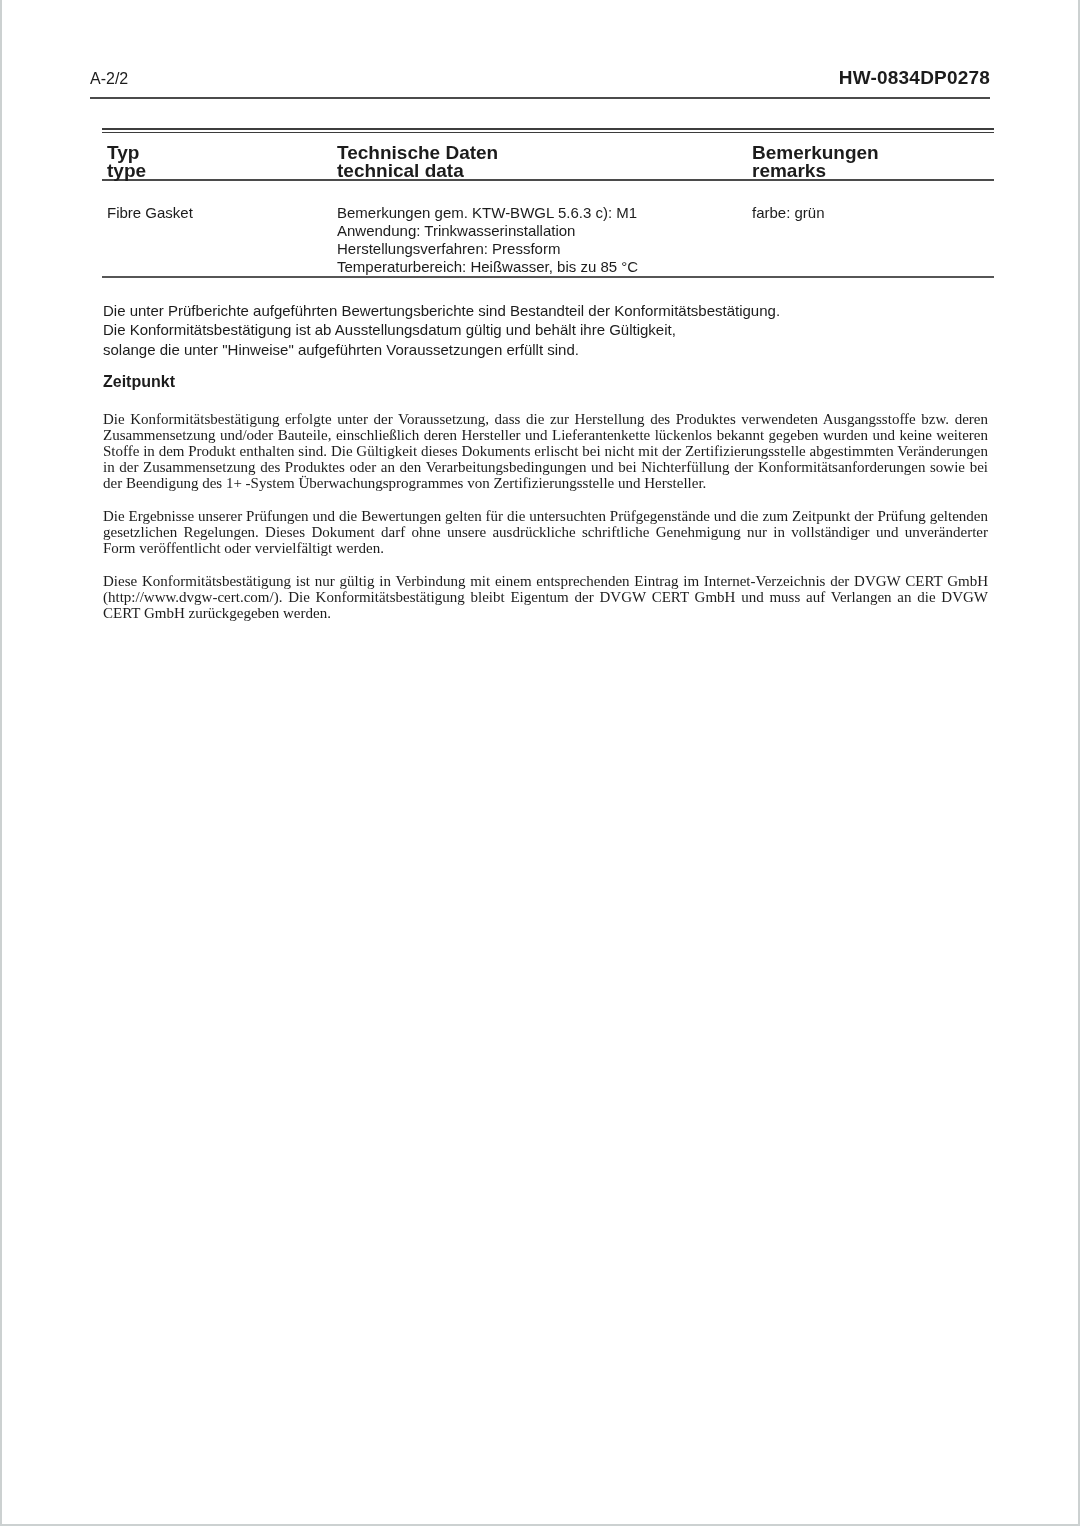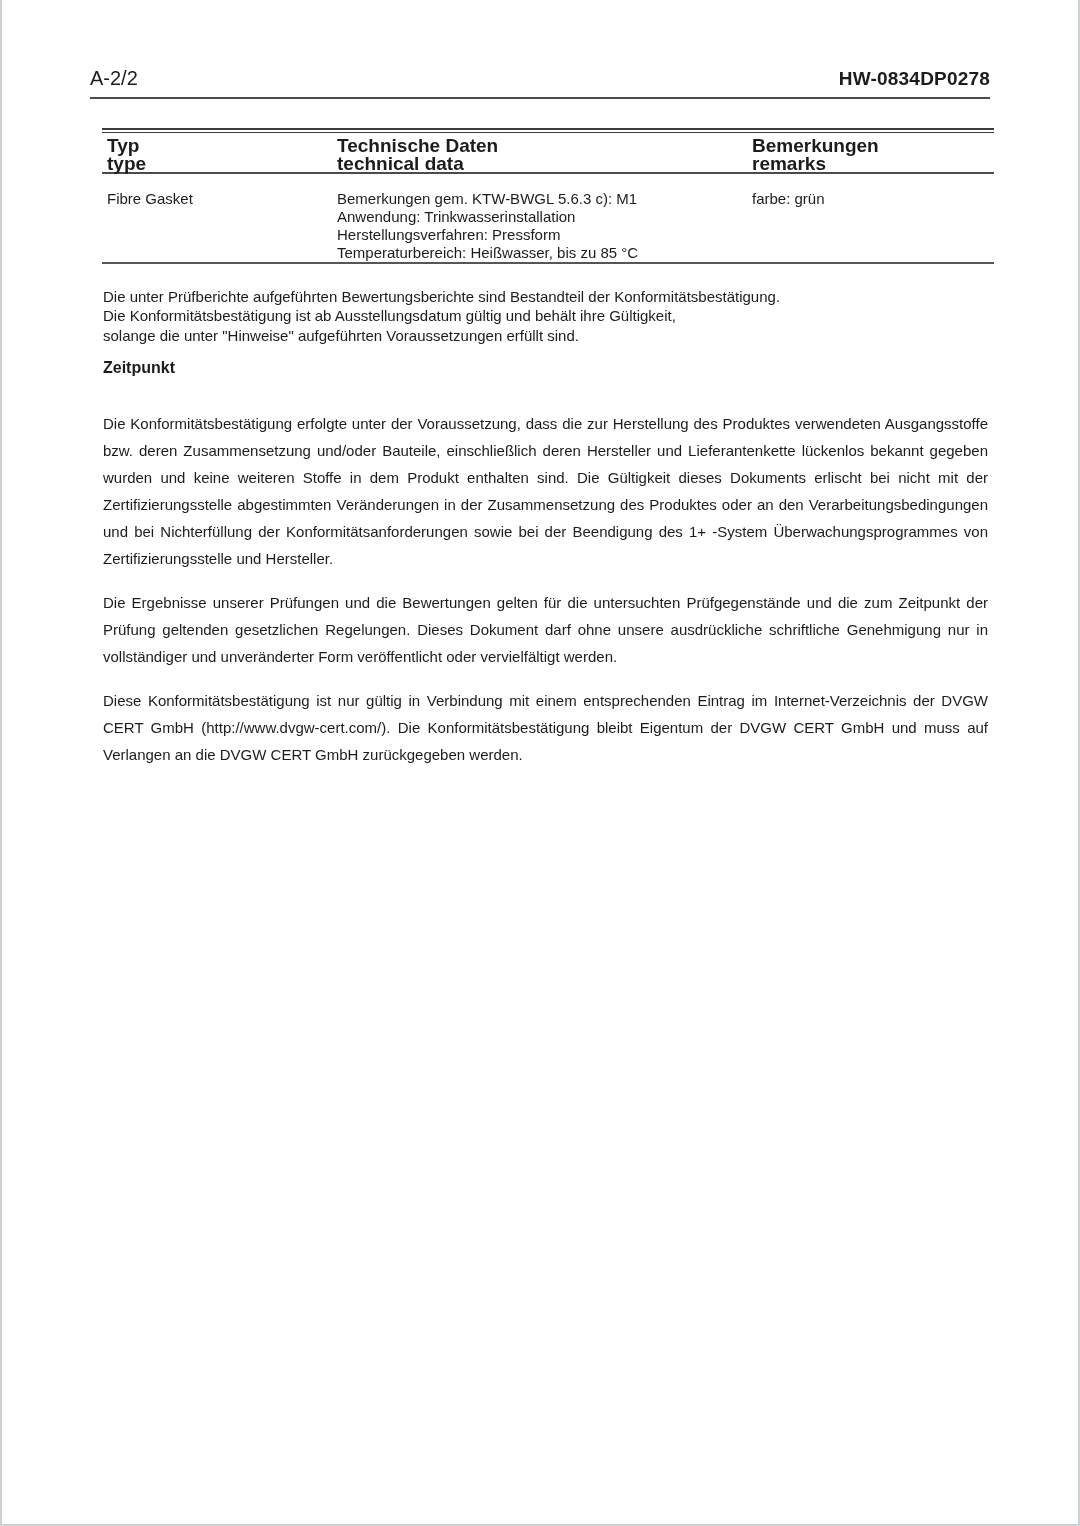--- a/index.html
+++ b/index.html
@@ -23,21 +23,21 @@
   .content { margin: 0 88px; }
 
   
   .doc-header {
     display: flex;
     justify-content: space-between;
     align-items: baseline;
     padding-top: 68px;
     line-height: 20px;
   }
-  .hdr-left  { font-size: 20px; text-align: right; }
+  .hdr-left  { font-size: 16px; text-align: right; }
   .hdr-right { font-size: 19px; font-weight: bold; letter-spacing: 0.2px; }
   .hdr-rule {
     height: 2px;
     background: #4b4b4b;
     margin-top: 8px;
   }
 
   
   .spec-table {
     margin-top: 29px;
@@ -45,20 +45,21 @@
     width: 892px;
   }
   .tbl-top-rule {
     height: 2px;
     border-top: 2px solid #3d3d3d;
     border-bottom: 1px solid #3d3d3d;
   }
   .row {
     display: grid;
     grid-template-columns: 230px 415px 247px;
+    margin-top: 7px;
   }
   .col { padding-left: 5px; }
   .tbl-head { padding-top: 3px; }
   .h-de { font-size: 19px; font-weight: bold; line-height: 19px; }
   .h-en { font-size: 19px; font-weight: bold; line-height: 17px; }
   .tbl-mid-rule { height: 2px; background: #4b4b4b; }
   .tbl-body { padding-top: 16px; font-size: 15px; line-height: 18px; }
   .tbl-bottom-rule { height: 2px; background: #565656; }
 
   
@@ -67,24 +68,25 @@
     font-size: 15px;
     line-height: 19.3px;
   }
   .hinweise {
     margin: 13px 0 0 13px;
     font-size: 16px;
     font-weight: bold;
     line-height: 19px;
   }
   .note-par {
-    margin: 33px 2px 0 13px;
+    margin: 20px 2px 0 13px;
     font-size: 15px;
-    line-height: 27px;
+    line-height: 16px;
     text-align: justify;
+    font-family: Liberation Serif, serif;
   }
   .note-par + .note-par { margin-top: 17px; }
 </style>
 </head>
 <body>
 
 <div class="page">
   <div class="content">
 
     <div class="doc-header">

